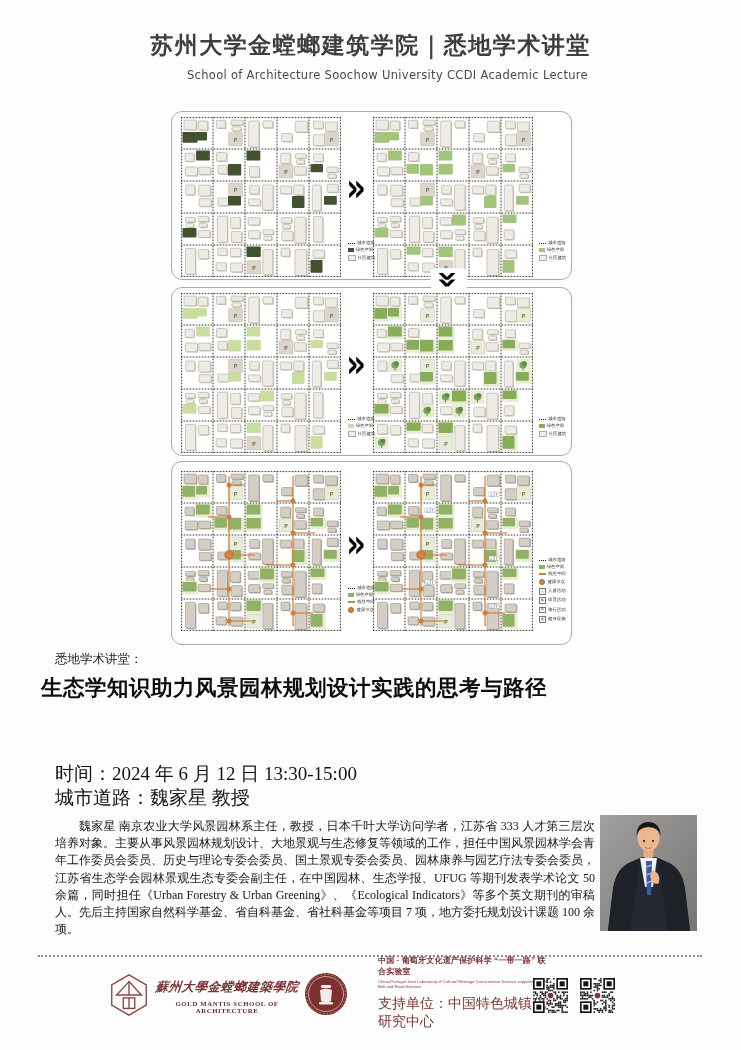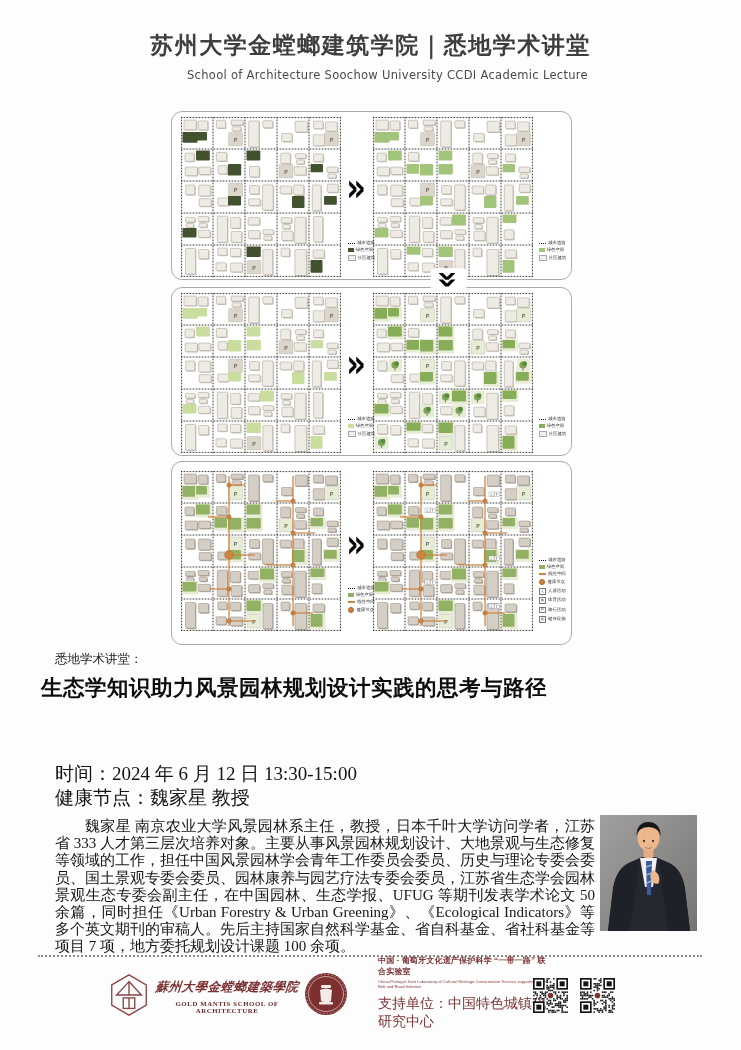--- a/index.html
+++ b/index.html
@@ -20,21 +20,21 @@
           font-family:"DejaVu Sans",sans-serif;transform:rotate(90deg) scale(1.05,1.35);line-height:1;
           background:#fff;padding:0 2px;border-radius:4px;}
   .lg{position:absolute;display:flex;flex-direction:column;gap:2.6px;z-index:3;}
   .lgr{display:flex;align-items:center;gap:2.2px;font:4.4px "Liberation Sans",sans-serif;color:#333;line-height:1;}
   .lgr .sw{flex:0 0 auto;display:inline-block;}
   
   .serno{position:absolute;left:55px;top:651px;font-size:12.5px;color:#222;}
   .ltitle{position:absolute;left:41px;top:673px;font-size:21.5px;font-weight:bold;color:#0d0d0d;letter-spacing:.5px;}
   .linfo{position:absolute;left:55px;top:714px;font-size:19px;line-height:23.5px;color:#141414;margin-top:48px;}
   
-  .bio{position:absolute;left:55px;top:818px;width:540px;font-size:15px;line-height:17.2px;
+  .bio{position:absolute;left:55px;top:818px;width:540px;font-size:12px;line-height:17.2px;
        text-align:justify;text-indent:2em;color:#161616;}
   .photo{position:absolute;left:600px;top:815px;width:97px;height:116px;}
   .sep{position:absolute;left:38px;top:955px;width:664px;border-top:2px dotted #8a8a8a;}
   
   .hex{position:absolute;left:106px;top:972px;width:46px;height:46px;}
   .schoolblk{position:absolute;left:152px;top:979px;width:150px;text-align:center;color:#7c3333;}
   .school-cn{font-size:12.5px;font-weight:bold;font-style:italic;font-family:"DejaVu Serif",serif;
              transform:skewX(-6deg);letter-spacing:.5px;}
   .school-en{font-size:6.8px;font-weight:bold;letter-spacing:.6px;margin-top:4px;color:#6d2c2c;
              font-family:"Liberation Serif",serif;}
@@ -1286,21 +1286,21 @@
         </div>
         <div class="marrow" style="top: 68px;">»</div>
       </div>
     </div>
   <div class="darrow">»</div>
 
   <div class="serno">悉地学术讲堂：</div>
   <div class="ltitle">生态学知识助力风景园林规划设计实践的思考与路径</div>
   <div class="linfo">
     <div>时间：2024 年 6 月 12 日 13:30-15:00</div>
-    <div>健康节点：魏家星 教授</div>
+    <div>城市道路：魏家星 教授</div>
   </div>
 
   <div class="bio">魏家星 南京农业大学风景园林系主任，教授，日本千叶大学访问学者，江苏省 333 人才第三层次培养对象。主要从事风景园林规划设计、大地景观与生态修复等领域的工作，担任中国风景园林学会青年工作委员会委员、历史与理论专委会委员、国土景观专委会委员、园林康养与园艺疗法专委会委员，江苏省生态学会园林景观生态专委会副主任，在中国园林、生态学报、UFUG 等期刊发表学术论文 50 余篇，同时担任《Urban Forestry &amp; Urban Greening》、《Ecological Indicators》等多个英文期刊的审稿人。先后主持国家自然科学基金、省自科基金、省社科基金等项目 7 项，地方委托规划设计课题 100 余项。</div>
 
   <div class="photo">
     <svg viewBox="0 0 97 116" width="97" height="116">
       <defs>
           <linearGradient id="pg" x1="0" y1="0" x2="1" y2="1">
         <stop offset="0" stop-color="#a2a09e"></stop>
             <stop offset="1" stop-color="#777574"></stop>

